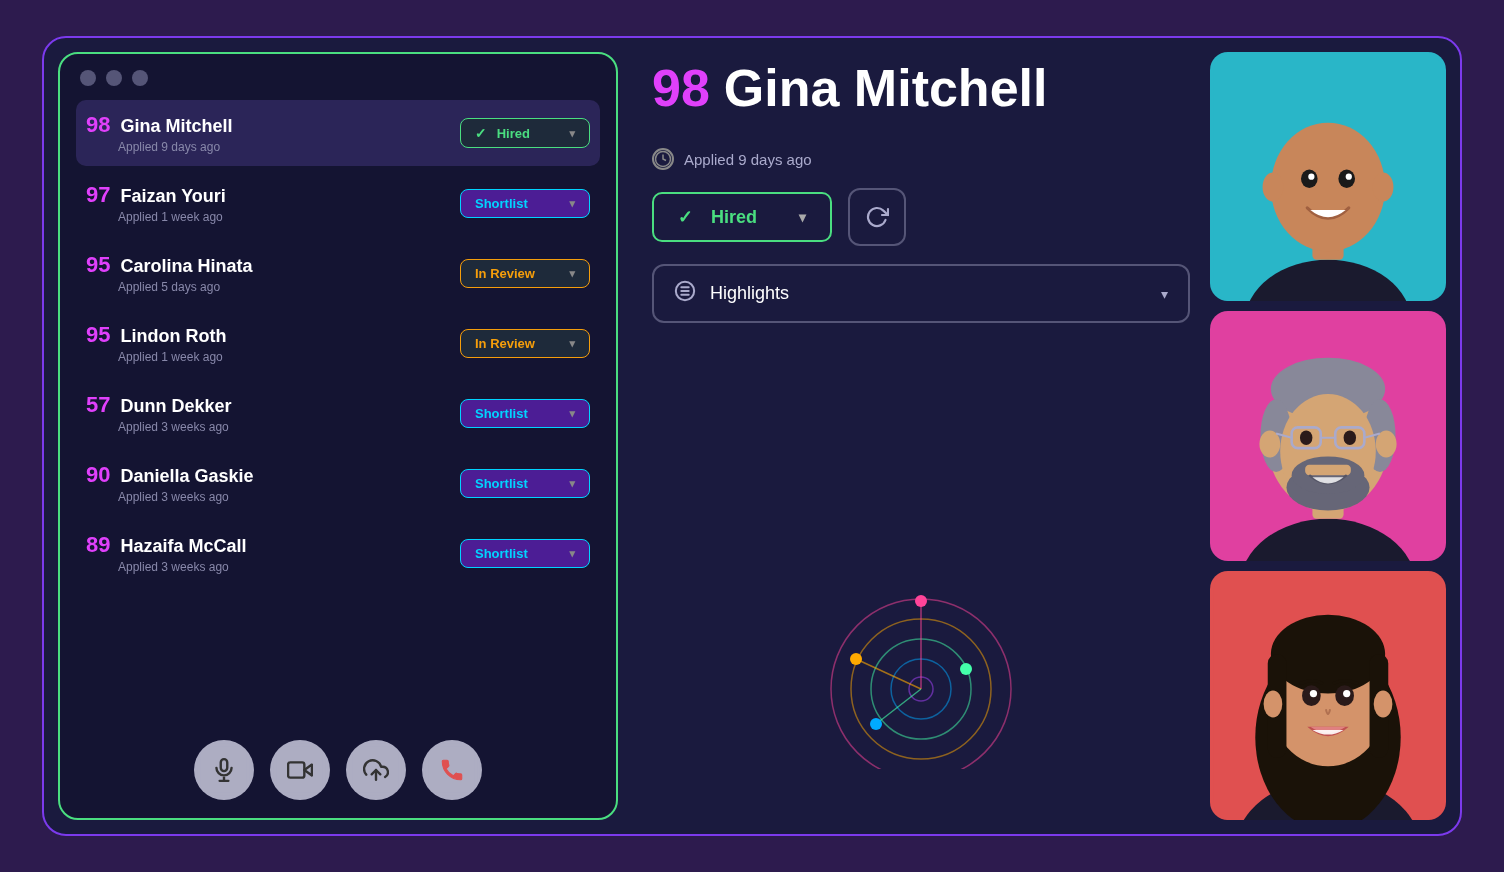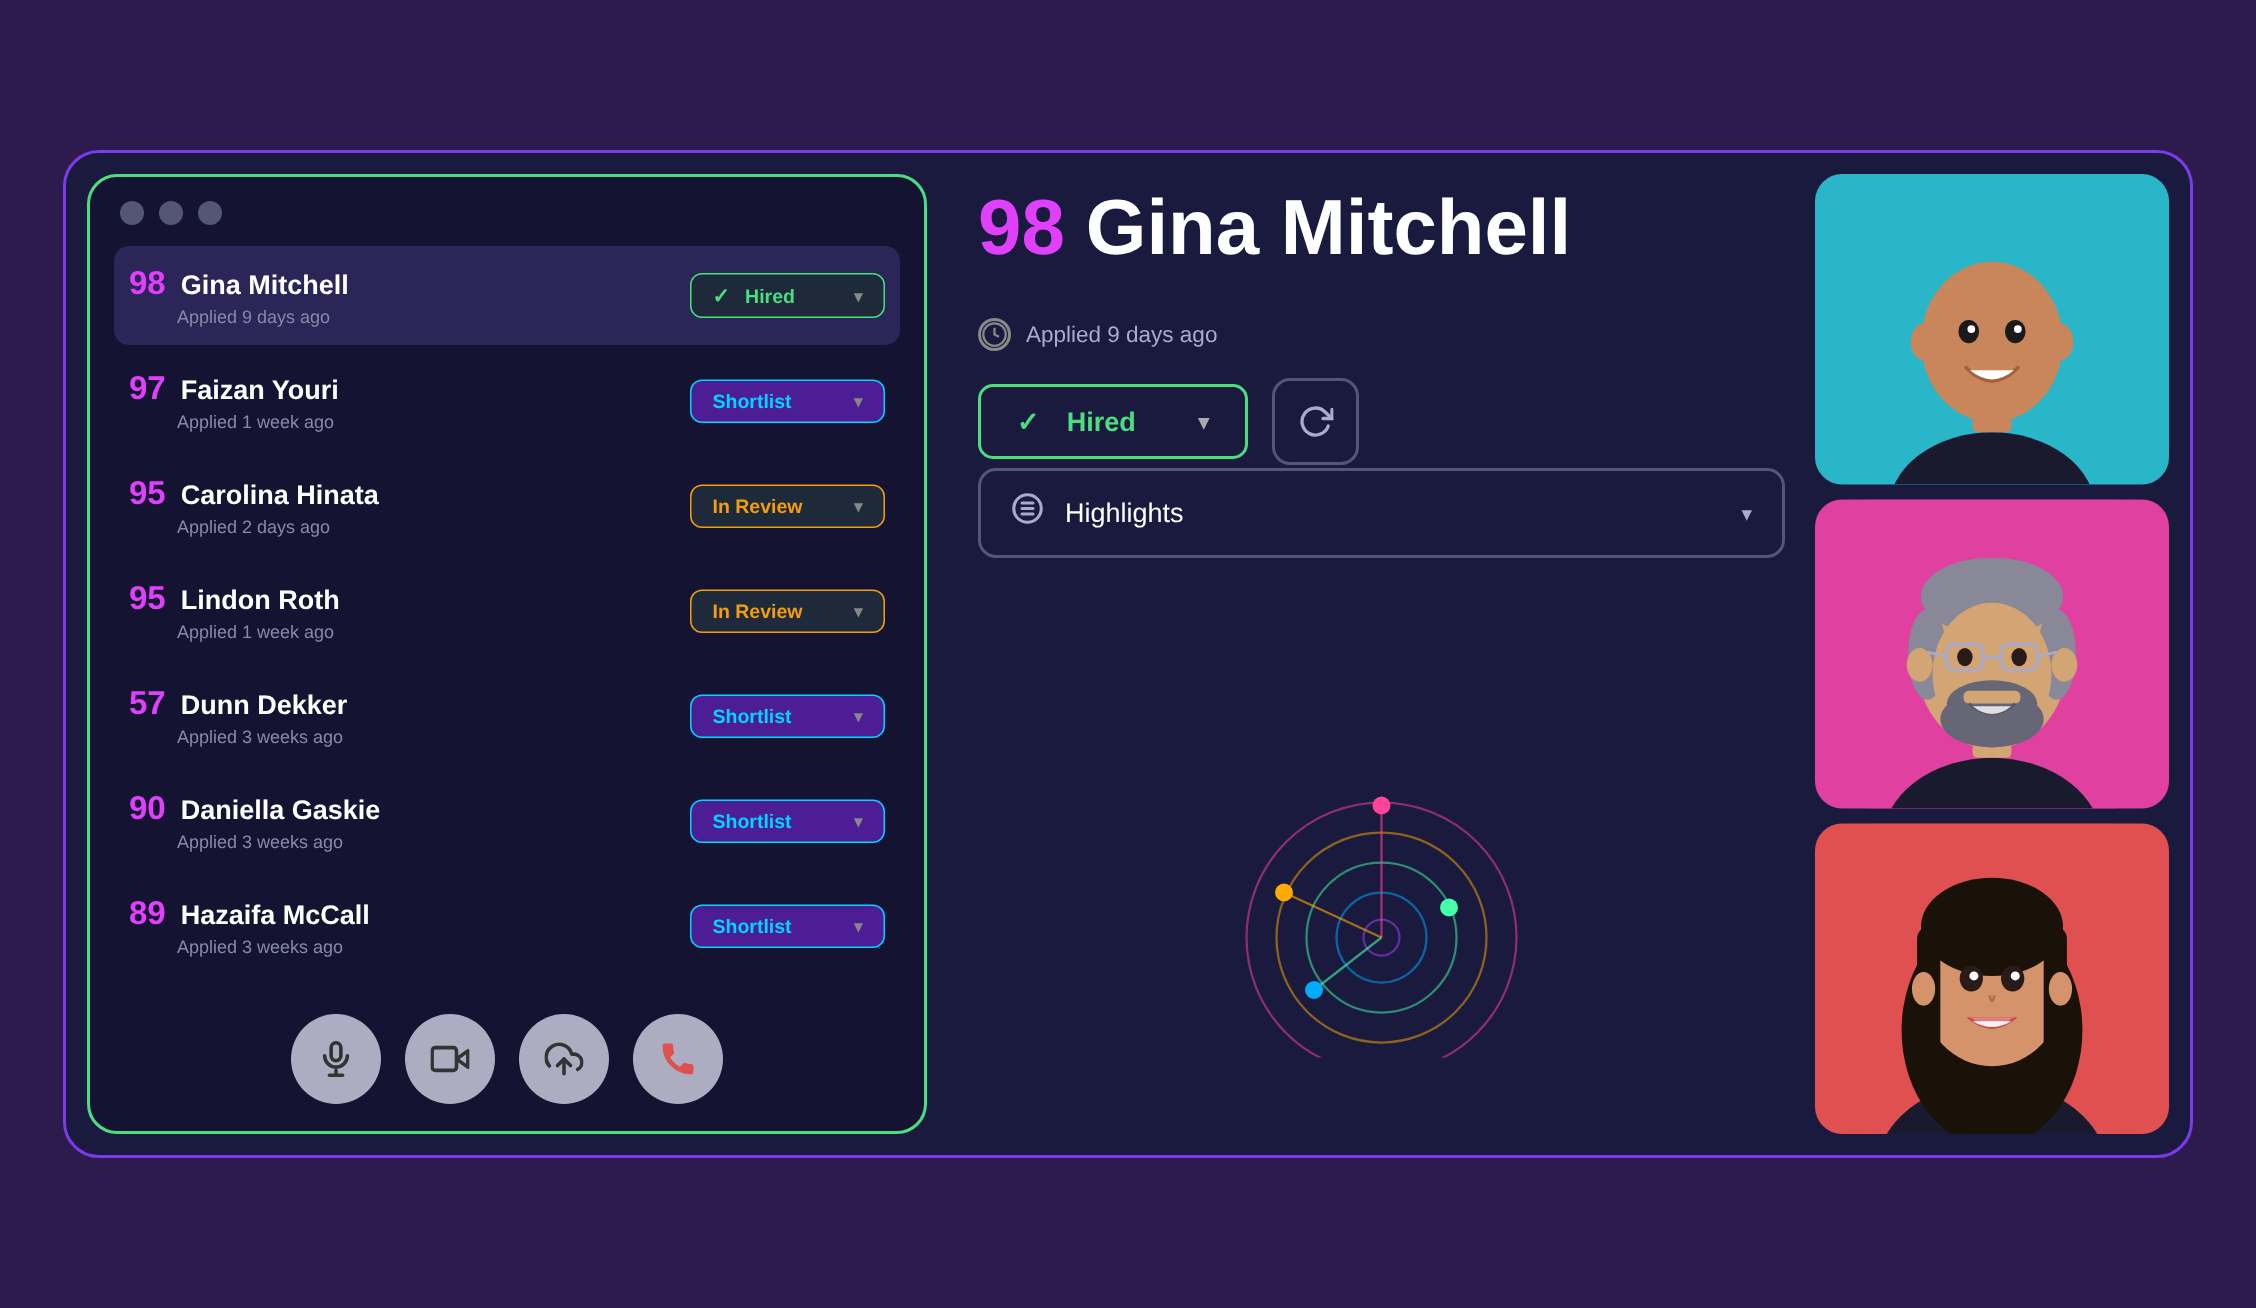--- a/index.html
+++ b/index.html
@@ -9,21 +9,21 @@
       height: 872px;
       display: flex;
       align-items: center;
       justify-content: center;
       font-family: 'Segoe UI', Arial, sans-serif;
       overflow: hidden;
     }
 
     .outer-window {
       width: 1420px;
-      height: 672px;
+      height: 800px;
       background: #1a1a3e;
       border-radius: 24px;
       border: 2px solid #7c3aed;
       display: flex;
       position: relative;
       overflow: hidden;
     }
 
     
     .left-panel {
@@ -249,21 +249,21 @@
       justify-content: center;
       cursor: pointer;
       font-size: 22px;
       color: #aaaacc;
     }
 
     .highlights-dropdown {
       display: flex;
       align-items: center;
       gap: 16px;
-      margin-top: 2px;
+      margin-top: 18px;
       padding: 14px 20px;
       border-radius: 12px;
       border: 2px solid #555577;
       background: transparent;
       cursor: pointer;
       justify-content: space-between;
     }
     .highlights-left {
       display: flex;
       align-items: center;
@@ -354,21 +354,21 @@
         <span style="flex:1; margin-left:0">Shortlist</span>
         <span class="badge-arrow">▾</span>
       </div>
     </div>
         <div class="candidate-item">
       <div class="candidate-info">
         <div class="candidate-name-row">
           <span class="score">95</span>
           <span class="cname">Carolina Hinata</span>
         </div>
-        <span class="applied-time">Applied 2 days ago</span>
+        <span class="applied-time">Applied 5 days ago</span>
       </div>
       <div class="status-badge badge-inreview" style="border-color:#f59e0b; color:#f59e0b;">
 
         <span style="flex:1; margin-left:0">In Review</span>
         <span class="badge-arrow">▾</span>
       </div>
     </div>
         <div class="candidate-item">
       <div class="candidate-info">
         <div class="candidate-name-row">

